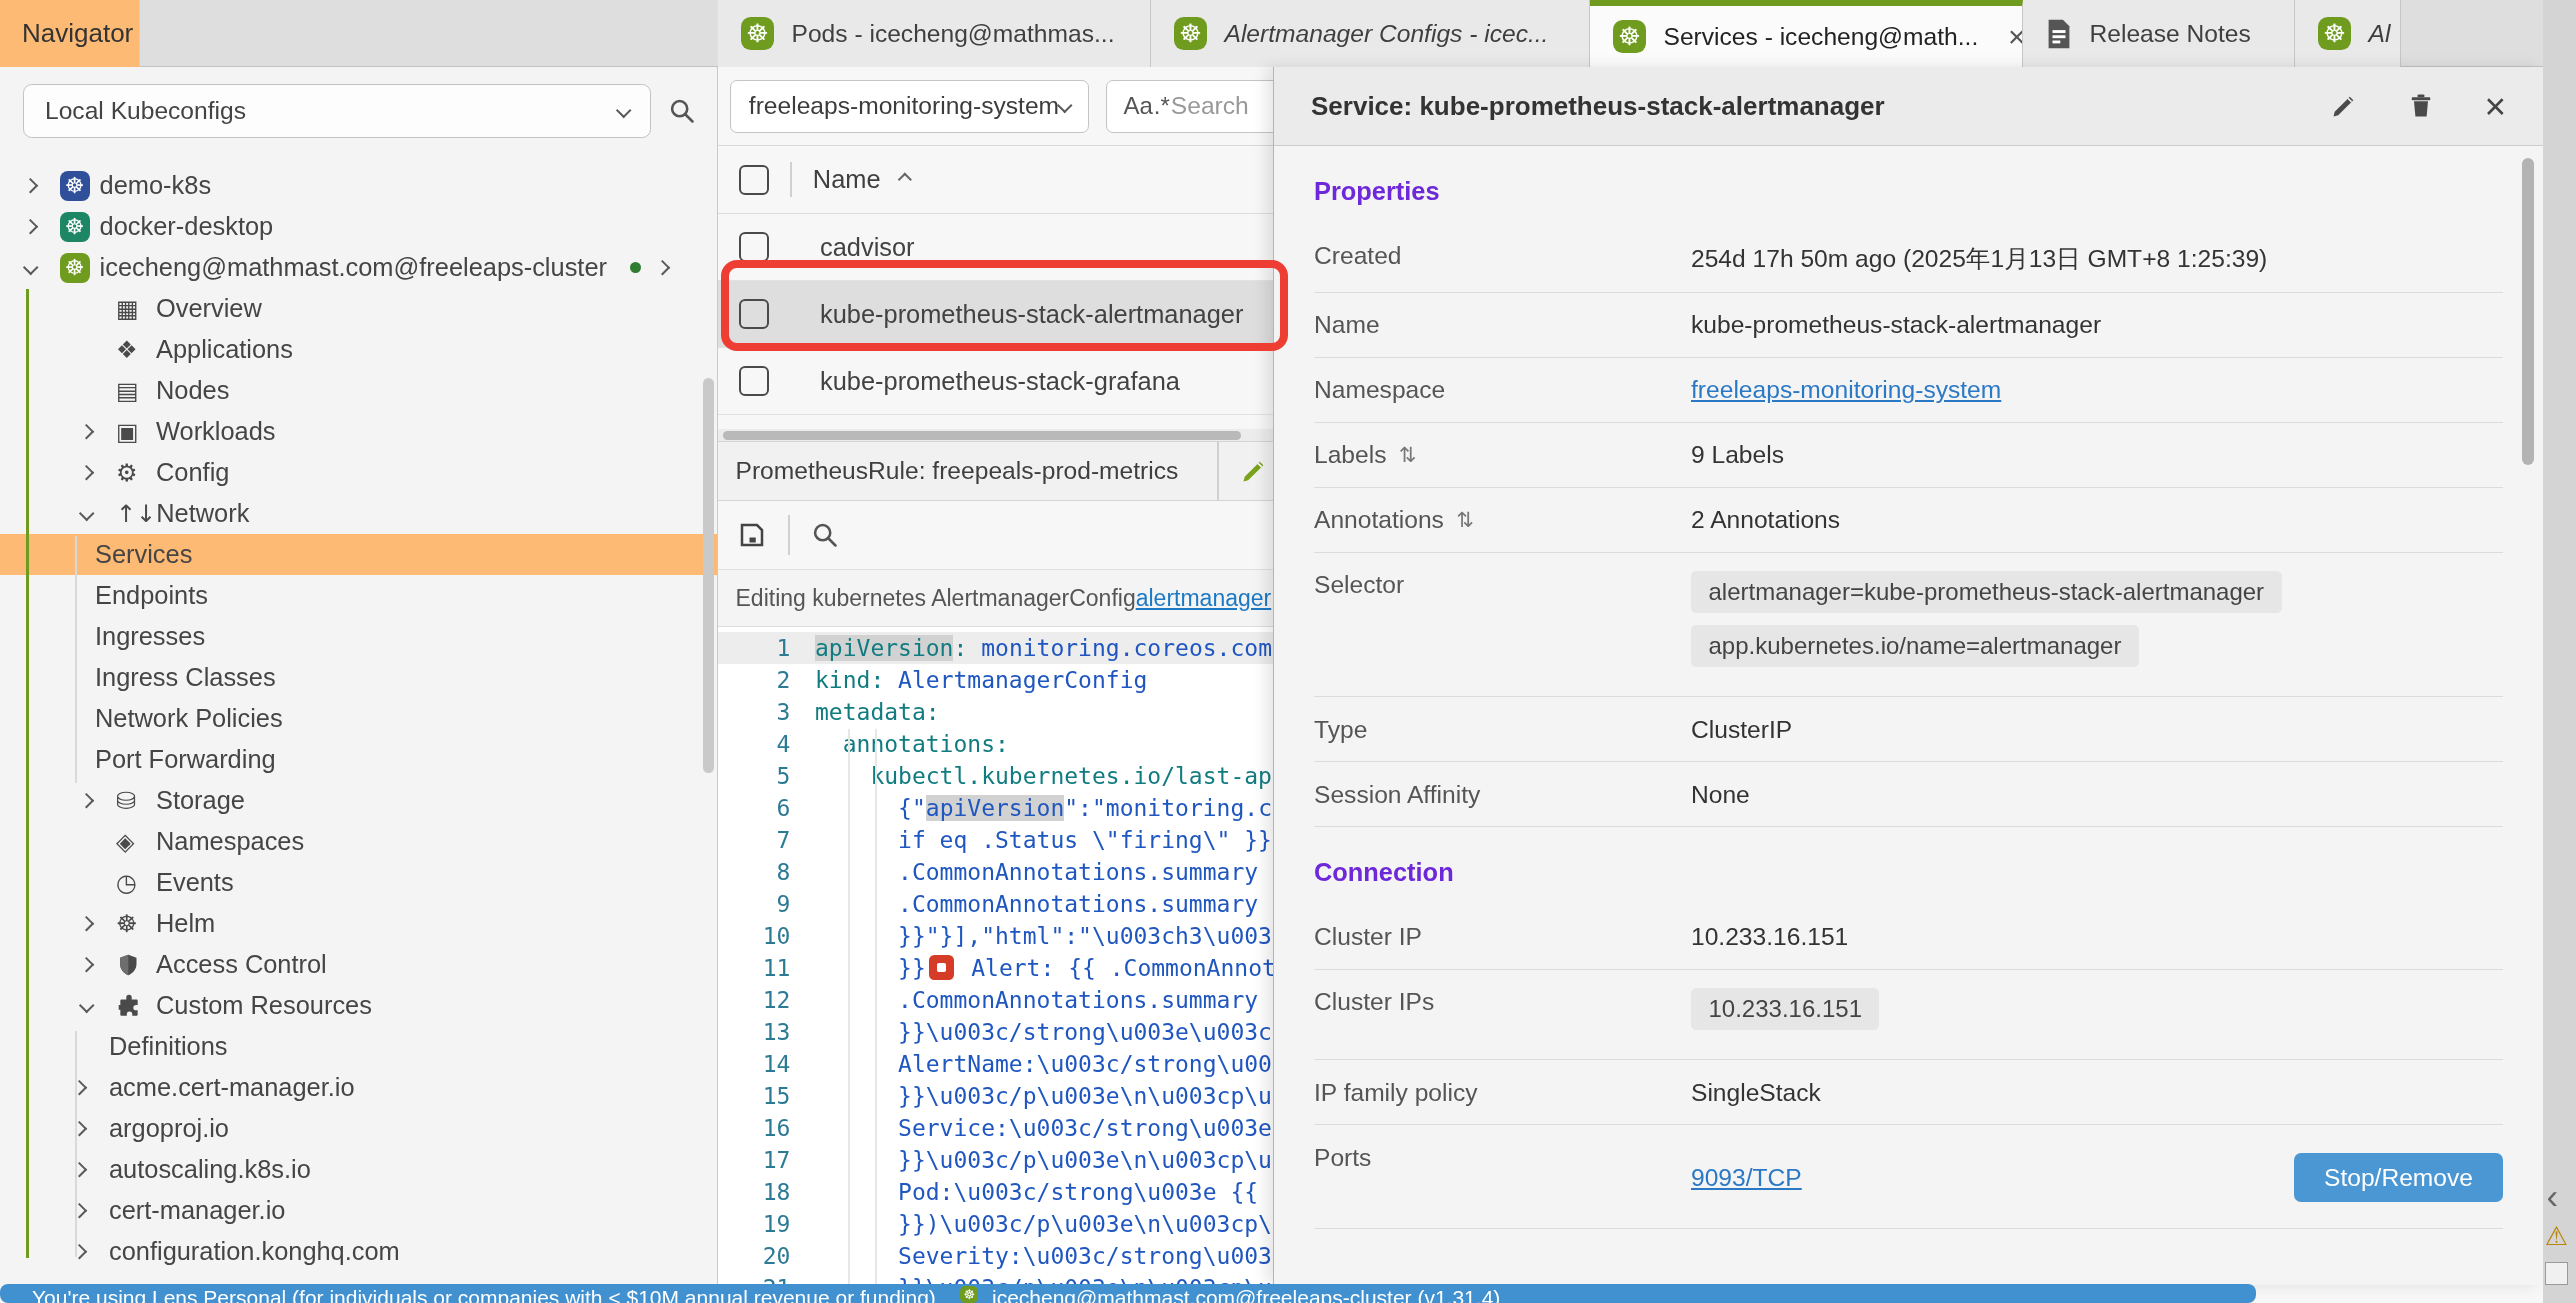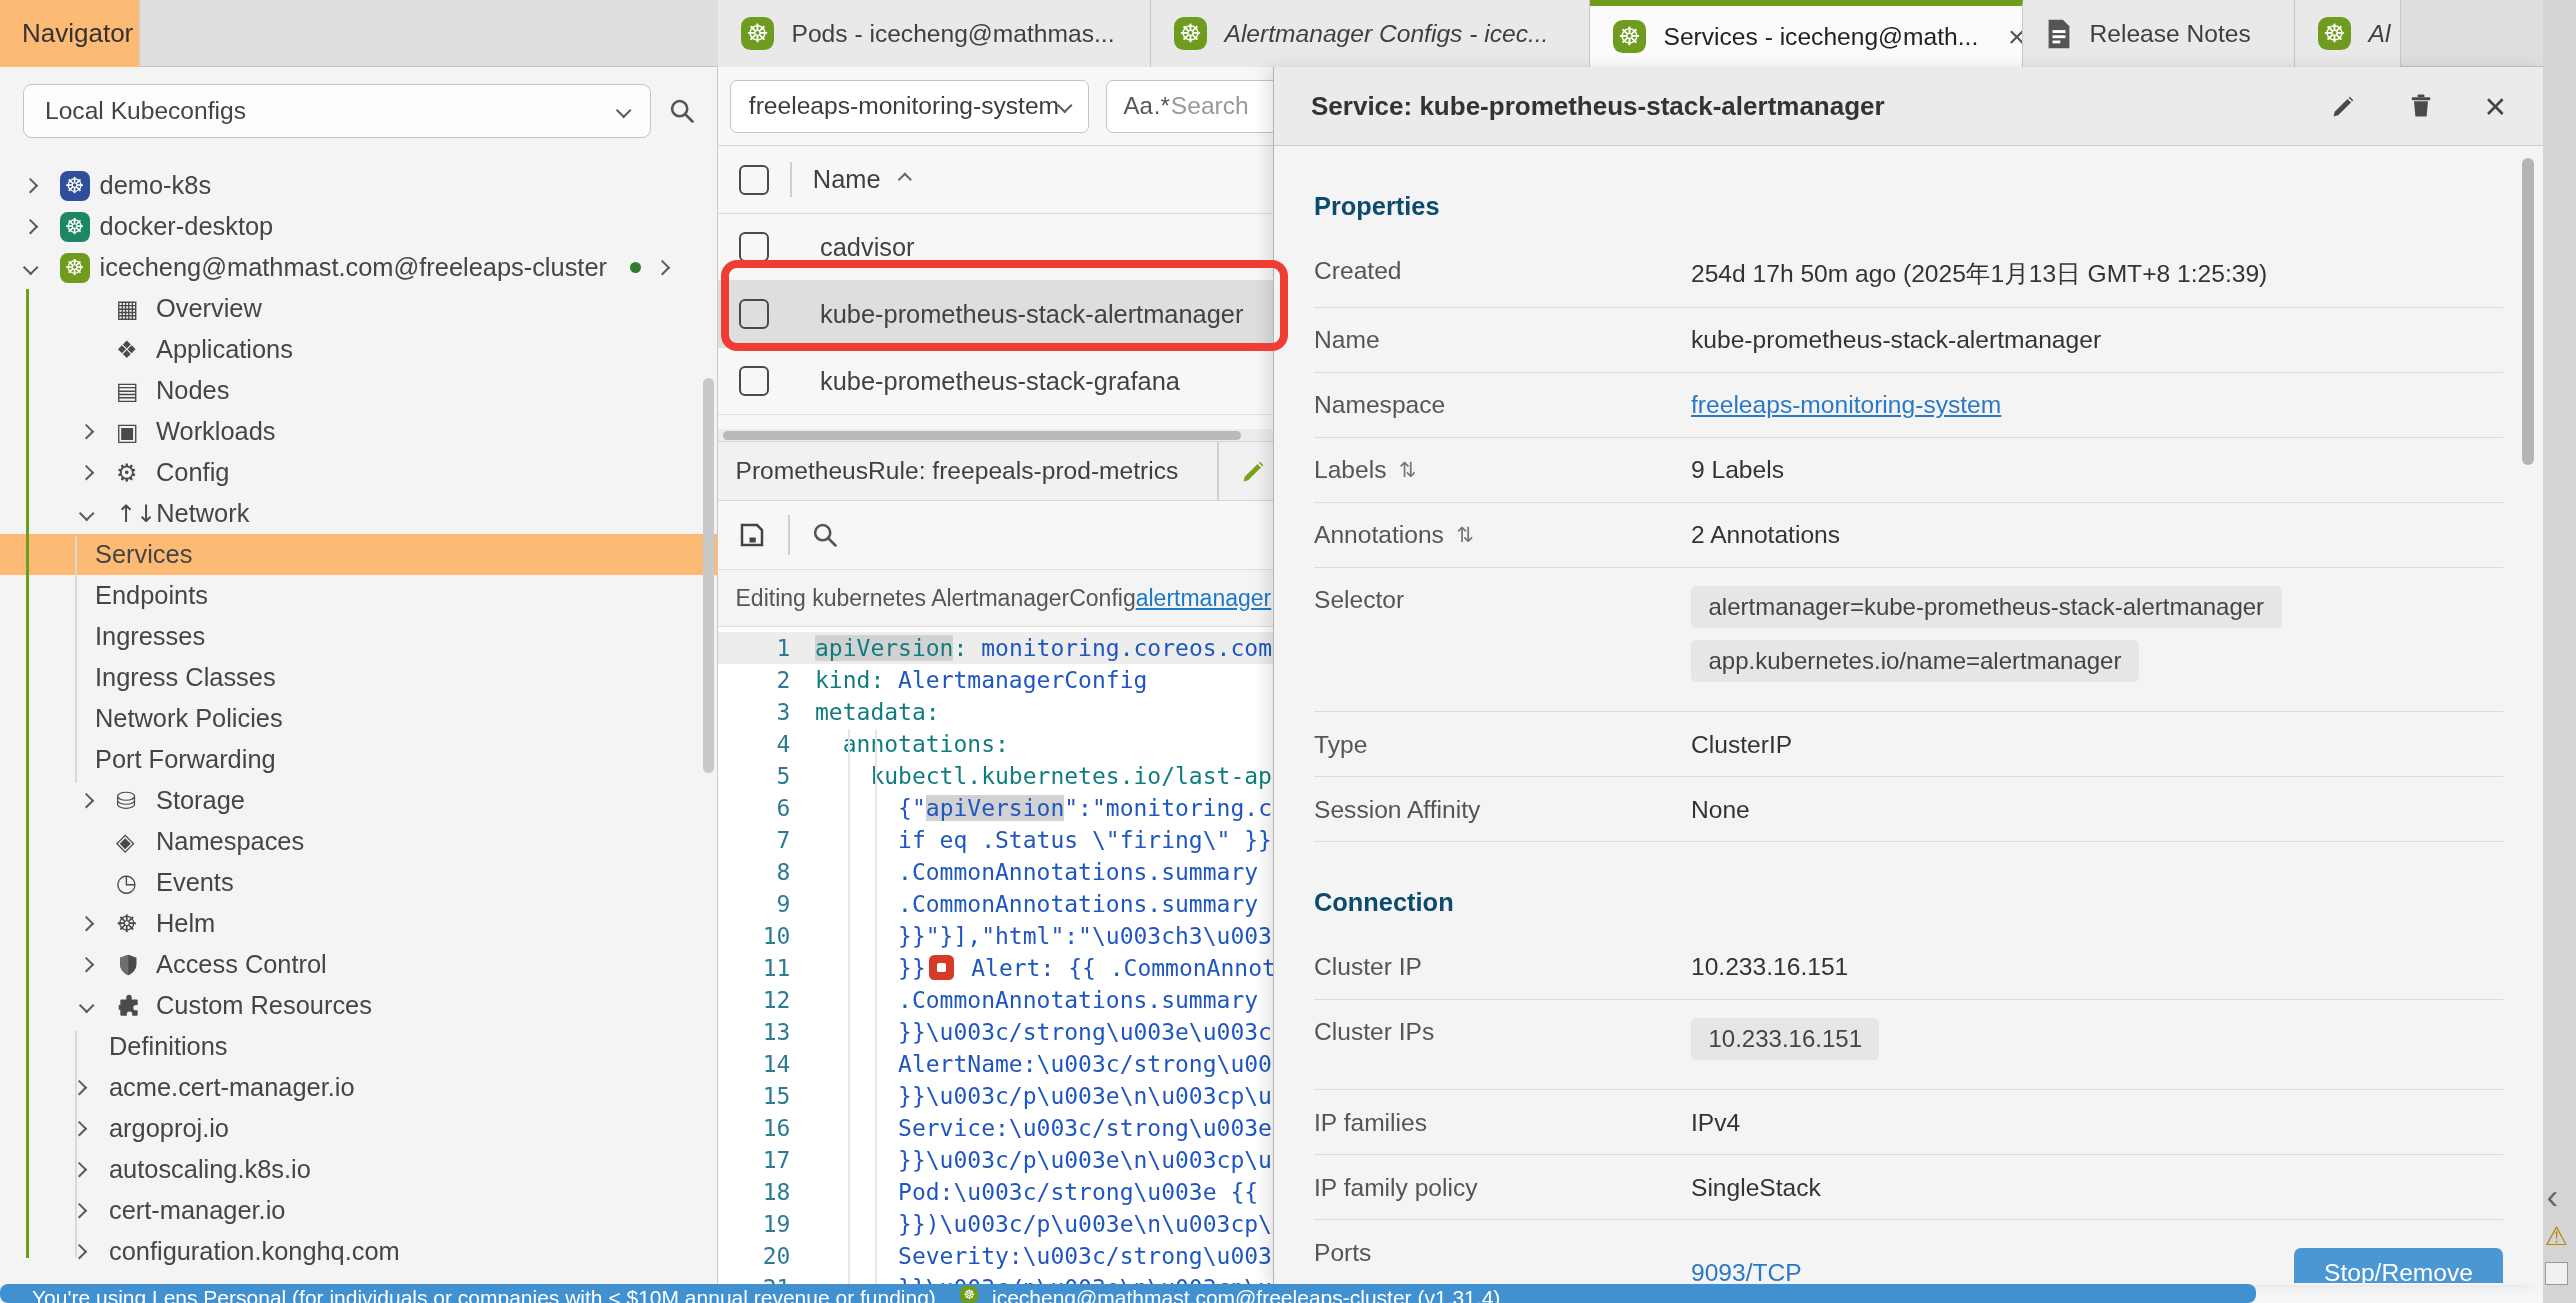--- a/index.html
+++ b/index.html
@@ -116,21 +116,21 @@
   
   .drawer { position:absolute; left:1273px; top:67px; width:1270px; height:1218px;
             background:#f4f4f4; border-left:1.8px solid #b5b5b5;
             box-shadow:-7px 0 14px rgba(0,0,0,0.10); z-index:10; }
   .dhead { height:79px; background:#ebebeb; border-bottom:1.8px solid #ccc; display:flex;
            align-items:center; padding:0 37px; }
   .dtitle { font-size:26px; font-weight:bold; color:#333; }
   .dicons { margin-left:auto; display:flex; align-items:center; gap:49px; }
   .dicons .x { font-size:37px; color:#444; line-height:1; }
   .dbody { position:relative; padding:0 40px; height:1137px; overflow:hidden; }
-  .dheading { margin-top:46px; margin-bottom:17.5px; font-size:25.4px; font-weight:bold; color:#0c4a6e; }
+  .dheading { margin-top:31px; margin-bottom:17.5px; font-size:25.4px; font-weight:bold; color:#6d28d9; }
   .drow { display:flex; align-items:flex-start; padding:18.4px 0 16.7px;
           border-bottom:1.8px solid #dcdcdc; min-height:65px; }
   .drow .dlabel { flex:0 0 377px; font-size:24.6px; color:#555; display:flex; align-items:center;
                   gap:12.3px; }
   .drow .sorticon { font-family:"DejaVu Sans", sans-serif; font-size:21px; color:#777; }
   .drow .dval { flex:1; font-size:24.6px; color:#333; }
   .drow .dval a { color:#2b78c5; text-decoration:underline; }
   .chip { display:inline-block; background:#e6e6e6; border-radius:5.3px; padding:7px 17.5px;
           font-size:24px; color:#444; margin-bottom:12.3px; }
   .portrow { display:flex; align-items:center; height:68px; }
@@ -559,26 +559,20 @@
           <span class="dval">10.233.16.151</span>
         </div>
         <div class="drow">
           <span class="dlabel">
             <span>Cluster IPs</span>
           </span>
           <span class="dval"><span class="chip">10.233.16.151</span><br></span>
         </div>
         <div class="drow">
           <span class="dlabel">
-            <span>IP families</span>
-          </span>
-          <span class="dval">IPv4</span>
-        </div>
-        <div class="drow">
-          <span class="dlabel">
             <span>IP family policy</span>
           </span>
           <span class="dval">SingleStack</span>
         </div>
         <div class="drow">
           <span class="dlabel">
             <span>Ports</span>
           </span>
           <span class="dval">
             <span class="portrow" style="display: flex;">

